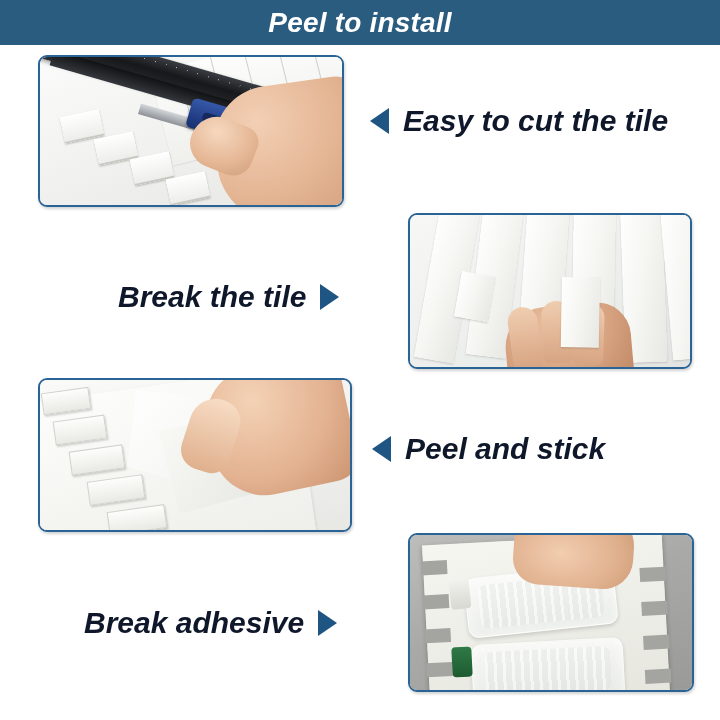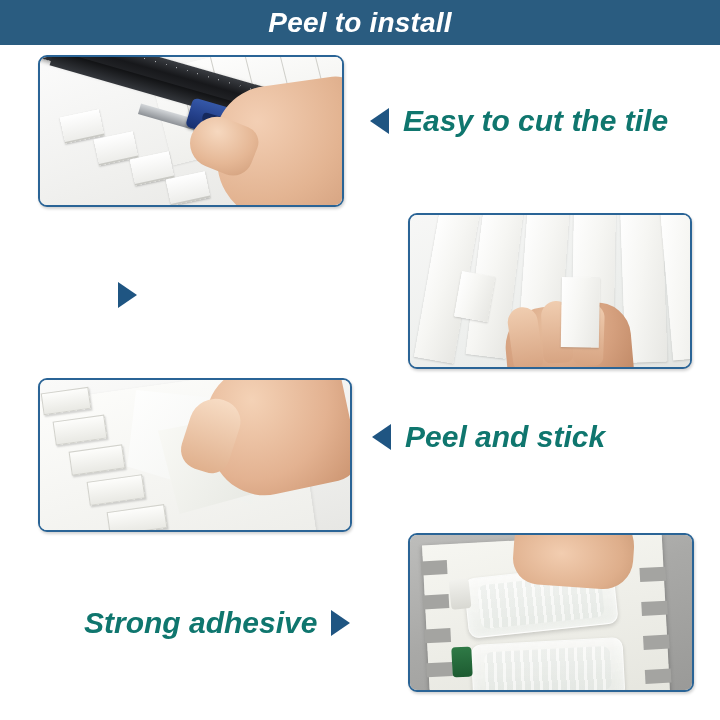--- a/index.html
+++ b/index.html
@@ -53,30 +53,30 @@
   #panel-break  { left: 408px; top: 213px; width: 280px; height: 152px; }
   #panel-peel   { left: 38px;  top: 378px; width: 310px; height: 150px; }
   #panel-stick  { left: 408px; top: 533px; width: 282px; height: 155px; }
 
   
   .caption {
     position: absolute;
     display: flex;
     align-items: center;
     gap: 14px;
-    color: #0f766e;
+    color: #0f172a;
     font-size: 30px;
     font-weight: bold;
     font-style: italic;
     white-space: nowrap;
     line-height: 1;
   }
   #caption-cut   { left: 370px; top: 106px; }
   #caption-break { left: 118px; top: 282px; }
-  #caption-peel  { left: 372px; top: 422px; }
+  #caption-peel  { left: 372px; top: 434px; }
   #caption-stick { left: 84px;  top: 608px; }
 
   .tri {
     width: 0; height: 0;
     display: inline-block;
     flex: 0 0 auto;
   }
   .tri-left {
     border-top: 13px solid transparent;
     border-bottom: 13px solid transparent;
@@ -333,20 +333,21 @@
 
     <div class="brk-hand"></div>
     <div class="brk-finger" style="left:100px; top:92px; transform:rotate(-8deg);"></div>
     <div class="brk-finger" style="left:132px; top:86px; transform:rotate(-3deg);"></div>
     <div class="brk-finger" style="left:164px; top:88px; transform:rotate(2deg);"></div>
     <div class="brk-strip" style="left:152px; top:62px; width:38px; height:70px; transform:rotate(1deg);"></div>
   </div>
 </div>
 
 <div class="caption" id="caption-break">
+  <span>Break the tile</span>
   <span class="tri tri-right"></span>
 </div>
 
 <div class="photo-panel" id="panel-peel">
   <div class="photo-inner">
     <div class="peel-bg"></div>
     <div class="peel-board"></div>
 
     <div class="peel-tab" style="left:2px;  top:10px; width:46px; height:20px; transform:rotate(-8deg);"></div>
     <div class="peel-tab" style="left:14px; top:38px; width:50px; height:22px; transform:rotate(-8deg);"></div>
@@ -384,15 +385,15 @@
     <div class="bottle-cap" style="left:40px; top:44px; transform:rotate(-6deg); background:linear-gradient(180deg,#f2f2ee,#d8d8d2);"></div>
 
     <div class="bottle" style="left:62px; top:106px; width:150px; height:58px; transform:rotate(-3deg);"></div>
     <div class="bottle-cap" style="left:42px; top:112px; transform:rotate(-3deg);"></div>
 
     <div class="stk-hand"></div>
   </div>
 </div>
 
 <div class="caption" id="caption-stick">
-  <span>Strong adhesive</span>
+  <span>Break adhesive</span>
   <span class="tri tri-right"></span>
 </div>
 
 </body></html>

